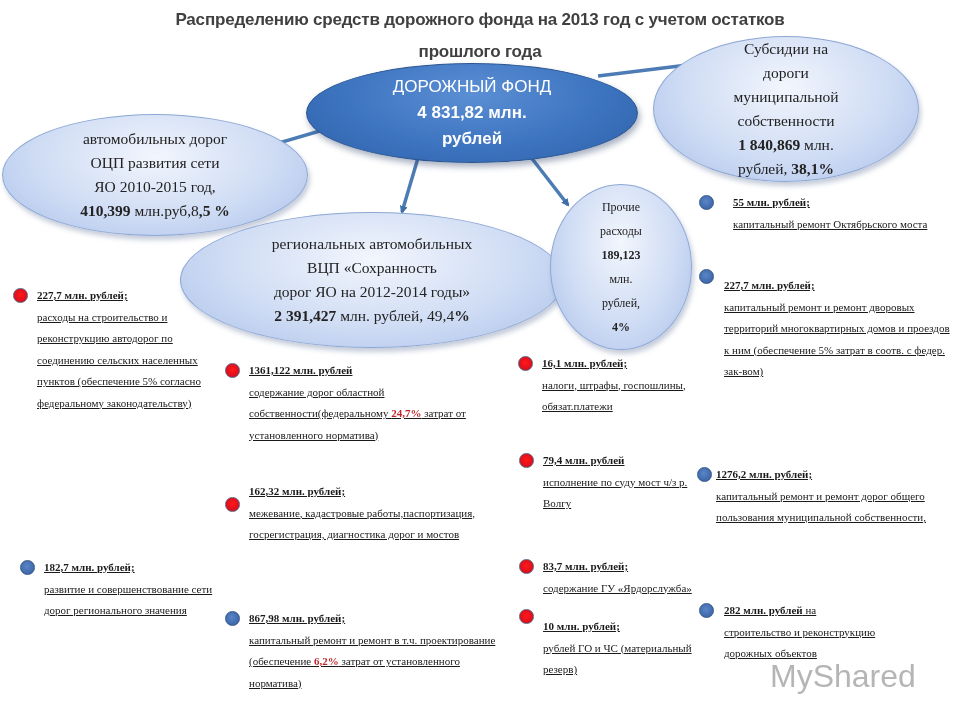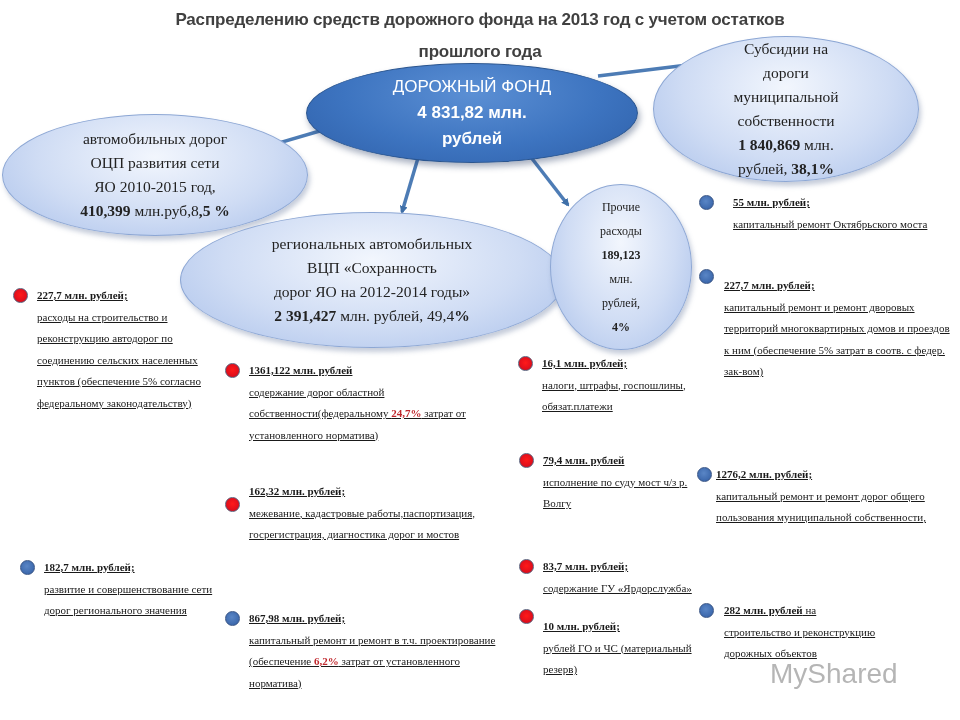--- a/index.html
+++ b/index.html
@@ -8,21 +8,21 @@
   .ellipse { position:absolute; border-radius:50%; display:flex; flex-direction:column; align-items:center; justify-content:center; text-align:center; box-sizing:border-box; }
   .light { background:radial-gradient(ellipse at 50% 35%, #f2f6fd 0%, #cfdcf4 55%, #a9c0ea 100%); border:1px solid #8da7d4; box-shadow:2px 4px 5px rgba(90,110,150,0.35); font-size:15.5px; line-height:22px; color:#222; }
   .dark { background:radial-gradient(ellipse at 50% 30%, #5b8fd4 0%, #3d74c0 55%, #2e5fa8 100%); border:1px solid #2a558f; box-shadow:2px 4px 6px rgba(40,60,100,0.4); color:#ffffff; font-family:"Liberation Sans", sans-serif; font-size:17px; line-height:26px; }
   .b { font-weight:bold; }
   .red { color:#c0282d; font-weight:bold;margin-top:29px; }
   .item { position:absolute; font-size:11px; line-height:21.5px; color:#1a1a1a;text-decoration:underline; }
   .item .dot { position:absolute; left:-24px; top:3px; width:15px; height:15px; border-radius:50%; border:1.5px solid #5a5f7a; box-sizing:border-box; }
   .dot.red-dot { background:radial-gradient(circle at 50% 45%, #ff1a1a 0%, #e20f1b 60%, #a8102a 100%); }
   .dot.blue-dot { background:radial-gradient(circle at 45% 40%, #5a86c6 0%, #3d69ad 70%, #2d5290 100%); border-color:#3a5686; }
   svg.arrows { position:absolute; left:0; top:0; width:960px; height:720px; }
-  .watermark { position:absolute; left:770px; top:658px; font-family:"Liberation Sans", sans-serif; font-size:28px; color:rgba(120,120,120,0.55); }
+  .watermark { position:absolute; left:770px; top:658px; font-family:"Liberation Sans", sans-serif; font-size:32px; color:rgba(120,120,120,0.55); }
 </style>
 </head>
 <body>
 
 <div class="title">
   <div>Распределению средств дорожного фонда на 2013 год с учетом остатков</div>
   <div>прошлого года</div>
 </div>
 
 <svg class="arrows" viewBox="0 0 960 720">

